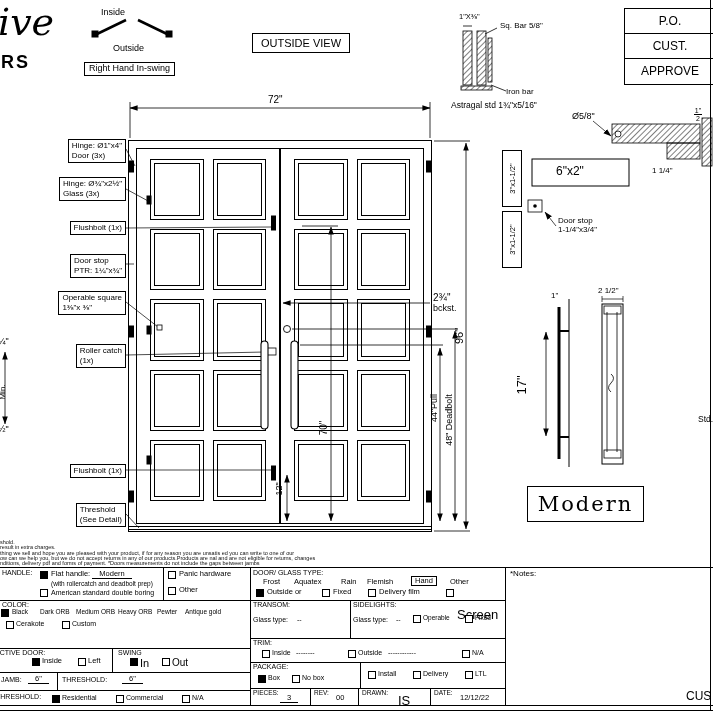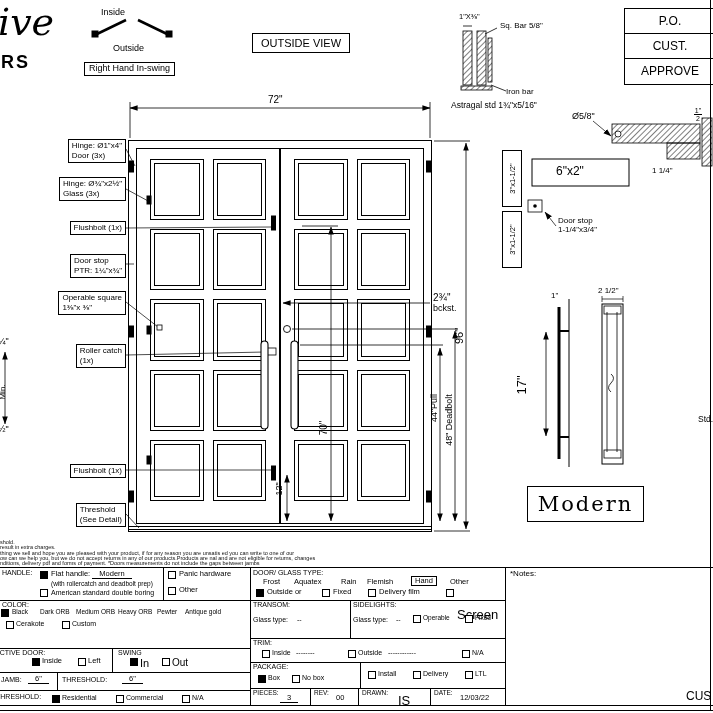--- a/index.html
+++ b/index.html
@@ -377,15 +377,15 @@
   <span class="cb" style="left:182px;top:695px"></span>
   <div class="htxt" style="left:192px;top:694px;font-size:7px">N/A</div>
 
   <div class="htxt" style="left:253px;top:689px;font-size:6.5px">PIECES:</div>
   <div class="htxt uline" style="left:280px;top:694px;font-size:7.5px">3</div>
   <div class="htxt" style="left:314px;top:689px;font-size:6.5px">REV:</div>
   <div class="htxt" style="left:336px;top:694px;font-size:7.5px">00</div>
   <div class="htxt" style="left:362px;top:689px;font-size:6.5px">DRAWN:</div>
   <div class="htxt" style="left:398px;top:694px;font-size:13px">IS</div>
   <div class="htxt" style="left:434px;top:689px;font-size:6.5px">DATE:</div>
-  <div class="htxt" style="left:460px;top:694px;font-size:7.5px">12/03/22</div>
+  <div class="htxt" style="left:460px;top:694px;font-size:7.5px">12/12/22</div>
 
 </div>
 
 </body></html>

